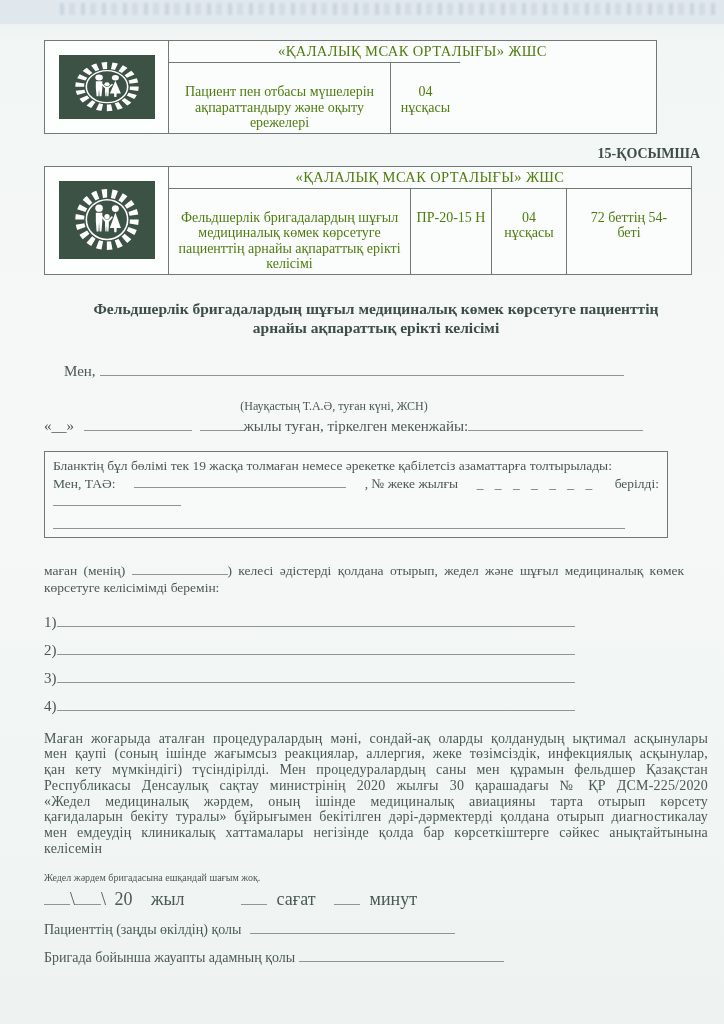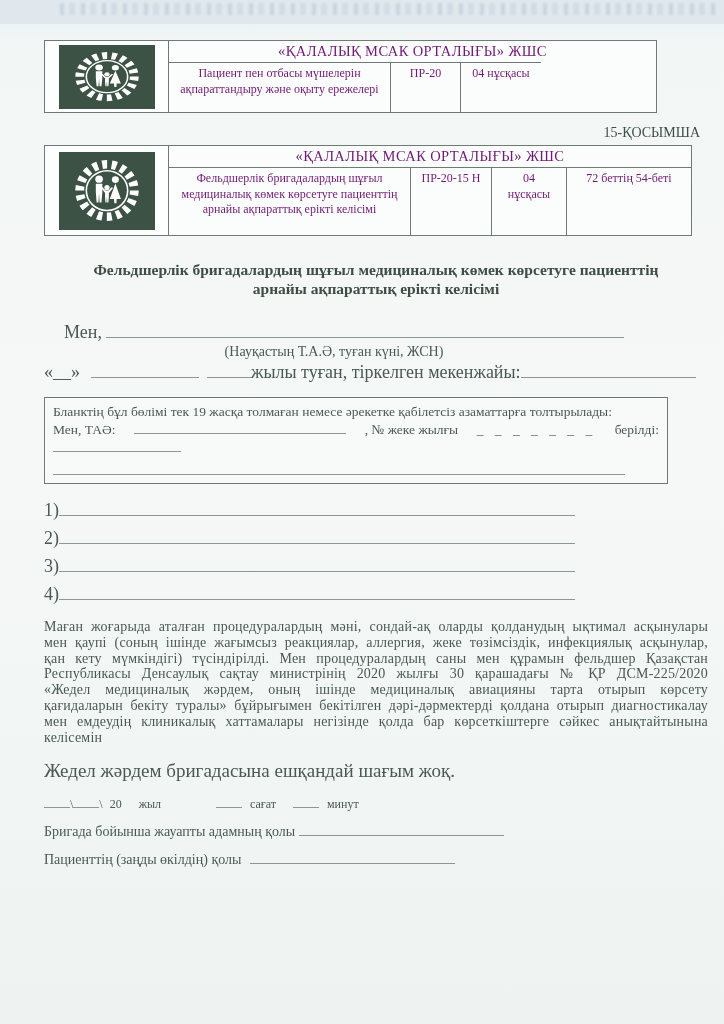--- a/index.html
+++ b/index.html
@@ -6,69 +6,69 @@
   body { width:724px; font-family:"Liberation Serif", serif; color:#4a5953; background:#eef3f3; }
   .screen { position:relative; width:724px; height:1024px; overflow:hidden;
             background:linear-gradient(180deg,#e6edf1 0%,#f2f6f5 4%,#f5f8f7 45%,#eef3f2 100%); }
   .scan-band { position:absolute; top:0; left:0; right:0; height:24px; background:#e0e8ee; }
   .scan-band::before { content:""; position:absolute; inset:3px 6px 9px 60px; opacity:.45;
        background:repeating-linear-gradient(90deg, rgba(125,145,170,.5) 0 4px, transparent 4px 9px,
        rgba(125,145,170,.3) 9px 15px, transparent 15px 21px); filter:blur(1.3px); }
   .content { position:absolute; top:24px; left:44px; width:664px; }
 
   
-  .ht { display:grid; border:1.2px solid #707a74; background:#fbfdfc; color:#701a75; }
+  .ht { display:grid; border:1.2px solid #707a74; background:#fbfdfc; color:#4d7c0f; }
   .ht1 { grid-template-columns:123px 222px 70px 81px 115px; width:613px; margin-top:16px; }
   .ht2 { grid-template-columns:123px 242px 81px 75px 125px; width:648px; }
   .hc { border-left:1.2px solid #707a74; border-top:1.2px solid #707a74; text-align:center;
         display:flex; justify-content:center; padding:2px 3px; }
   .hc.no-l { border-left:none; } .hc.no-t { border-top:none; }
   .hc-title { grid-column:2/6; align-items:center; font-size:14.5px; letter-spacing:.4px; }
   .hc-logo { grid-row:1/3; grid-column:1; align-items:center; background:#fdfefe; }
-  .hc-data { align-items:flex-start; font-size:12px; line-height:15.5px; padding-top:3px; }
+  .hc-data { align-items:flex-start; font-size:14px; line-height:15.5px; padding-top:21px; }
   .ht1 .hc-data { min-height:50px; }
   .ht2 .hc-data { min-height:68px; }
   .wrap-56 { display:inline-block; max-width:56px; }
   .wrap-88 { display:inline-block; max-width:88px; }
 
   .logo-box { background:#3c5245; display:flex; align-items:center; justify-content:center; }
   .logo-box.l1 { width:96px; height:64px; }
   .logo-box.l2 { width:96px; height:78px; }
 
-  .appendix { font-weight:normal; font-size:14px; color:#3f4e47; text-align:right; padding-right:8px;
+  .appendix { font-weight:bold; font-size:14px; color:#3f4e47; text-align:right; padding-right:8px;
               margin-top:12px; margin-bottom:4px; }
 
   .doc-title { font-weight:bold; font-size:15.5px; color:#3e4d46; text-align:center; line-height:19px;
                max-width:600px; margin:24px auto 0 auto; }
 
-  .line { font-size:18px; line-height:17px; }
+  .line { font-size:15px; line-height:17px; }
   .blank { display:inline-block; border-bottom:1px solid #8e978f; height:13px; vertical-align:baseline; }
 
   .men-row { margin-top:26px; width:580px; display:flex; align-items:baseline; }
   .men-row .blank { flex:1; margin-left:4px; }
-  .caption-center { text-align:center; width:580px; margin-top:3px; font-size:14px; }
+  .caption-center { text-align:center; width:580px; margin-top:19px; font-size:12px; }
   .birth-row { margin-top:4px; }
 
   .gbox { border:1.2px solid #6f7974; margin-top:16px; width:624px; padding:5px 8px 8px 8px;
           font-size:13.5px; line-height:18px; background:rgba(255,255,255,.25); }
   .gbox-l2 { display:flex; justify-content:space-between; align-items:flex-start; }
   .gbox-l4 { text-align:justify; text-align-last:justify; }
   .gbox-rule { width:572px; border-bottom:1px solid #8e978f; height:14px; margin-top:4px; }
   .gbox-cap { margin-top:14px; }
   .dashes { letter-spacing:4px; }
 
   .intro { margin-top:24px; text-align:justify; font-size:13.5px; line-height:17px; width:640px; }
   .num-row { margin-top:11px; width:531px; display:flex; align-items:baseline; }
   .num-row .blank { flex:1; }
 
   .statement { margin-top:16px; text-align:justify; font-size:14px; line-height:15.8px;
                width:664px; word-spacing:3.5px; letter-spacing:.2px; }
 
-  .no-claims { margin-top:15px; font-size:19px; }
-  .dt-row { margin-top:13px; font-size:12px; }
+  .no-claims { margin-top:15px; font-size:10px; }
+  .dt-row { margin-top:6px; font-size:18px; }
   .dt-row .blank { width:26px; }
   .sig-row { margin-top:11px; font-size:14px; }
   .sig-row .blank { width:205px; margin-left:5px; }
 
   svg { display:block; }
 </style>
 </head>
 <body>
 
 <div class="screen">
@@ -87,21 +87,20 @@
             <circle cx="59.5" cy="29" r="4" fill="#fff"></circle>
             <path d="M59.5 33.5 L53.2 52 H58 l0.3 5 h2.4 l0.3 -5 h4.8 Z" fill="#fff"></path>
             <circle cx="50" cy="38.5" r="3" fill="#fff"></circle>
             <path d="M47.9 42 h4.2 v7 l-0.5 7 h-1.3 l-0.3 -6 h-0.2 l-0.3 6 h-1.3 l-0.5 -7 z" fill="#fff"></path>
             <path d="M44.6 39 L48.2 43.5 M55.6 39 L51.9 43.5" stroke="#fff" stroke-width="2" stroke-linecap="round"></path>
           </svg>
         </div>
       </div>
       <div class="hc hc-title no-t">«ҚАЛАЛЫҚ МСАК ОРТАЛЫҒЫ» ЖШС</div>
       <div class="hc hc-data">Пациент пен отбасы мүшелерін ақпараттандыру және оқыту ережелері</div>
-      <div class="hc hc-data">ПР-20</div>
       <div class="hc hc-data">04 нұсқасы</div>
     </div>
 
     <div class="appendix">15-ҚОСЫМША</div>
 
     <div class="ht ht2">
       <div class="hc hc-logo no-l no-t">
         <div class="logo-box l2">
           <svg width="88" height="72" viewBox="0 0 100 85" preserveAspectRatio="none">
             <circle cx="50" cy="42" r="31" fill="none" stroke="#ffffff" stroke-width="10" stroke-dasharray="5.6 5.2"></circle>
@@ -146,20 +145,24 @@
         <span>Мен,  ТАӘ:</span>
         <span class="blank" style="width:212px"></span>
         <span>, № жеке жылғы</span>
         <span class="dashes">_ _ _ _ _ _ _</span>
         <span>берілді:</span>
       </div>
       <div><span class="blank" style="width:128px"></span></div>
       <div class="gbox-rule"></div>
     </div>
 
+    <div class="intro">
+      <span>маған (менің)</span>
+      <span class="blank" style="width:96px"></span><span>) келесі әдістерді қолдана отырып, жедел және шұғыл медициналық көмек көрсетуге келісімімді беремін:</span>
+    </div>
 
     <div class="num-row line" style="margin-top:18px">
       <span>1)</span>
         <span class="blank"></span>
     </div>
     <div class="num-row line">
       <span>2)</span>
         <span class="blank"></span>
     </div>
     <div class="num-row line">
@@ -179,22 +182,22 @@
       <span class="blank"></span><span>\</span><span class="blank"></span><span>\</span>
       <span style="margin-left:4px">20</span>
       <span style="margin-left:14px">жыл</span>
       <span class="blank" style="margin-left:52px"></span>
       <span style="margin-left:5px">сағат</span>
       <span class="blank" style="margin-left:14px"></span>
       <span style="margin-left:5px">минут</span>
     </div>
 
     <div class="sig-row">
+      <span>Пациенттің (заңды өкілдің) қолы</span>
+      <span class="blank"></span>
+    </div>
+    <div class="sig-row">
       <span>Бригада бойынша жауапты адамның қолы</span>
       <span class="blank" style="margin-left:0"></span>
     </div>
-    <div class="sig-row">
-      <span>Пациенттің (заңды өкілдің) қолы</span>
-      <span class="blank"></span>
-    </div>
 
   </div>
 </div>
 
 </body></html>

